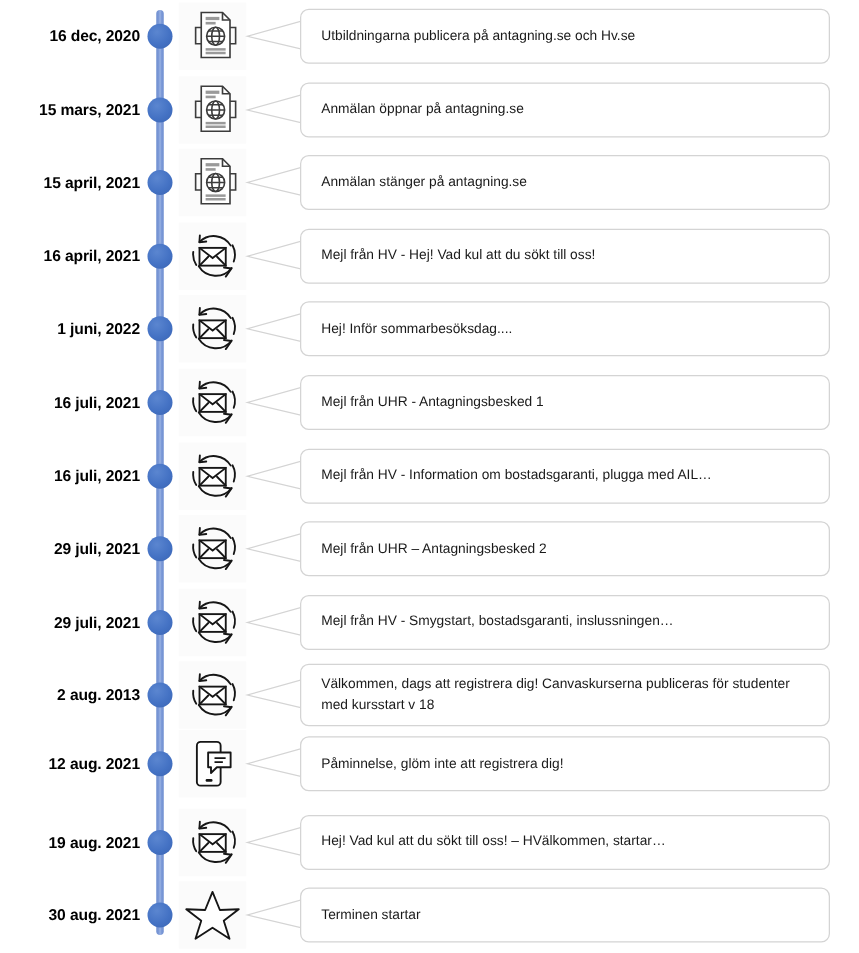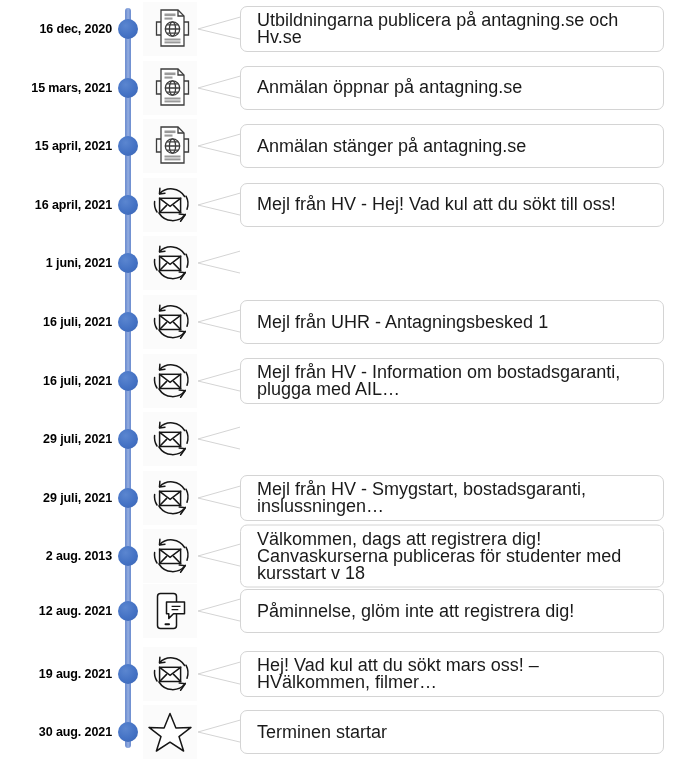--- a/index.html
+++ b/index.html
@@ -98,21 +98,21 @@
     background: #ffffff;
     border: 1px solid #d4d4d4;
     border-radius: 7px;
     display: flex;
     align-items: center;
     padding: 5px 14px 5px 16px;
     top: 50%;
     transform: translateY(-50%);
   }
   .callout-text {
-    font-size: 18px;
+    font-size: 11px;
     color: #1a1a1a;
     line-height: 17px;
     font-family: "Liberation Sans", sans-serif;
   }
   .callout.tall { min-height: 50px; }
 </style>
 </head>
 <body>
 
 <div id="timeline-root">
@@ -222,41 +222,44 @@
         </div>
     <div class="tail"><svg width="48" height="40" viewBox="0 0 48 40">
     <path d="M48 7 L2 20 L48 31" fill="#ffffff" stroke="#d4d4d4" stroke-width="1"></path>
     <rect x="44" y="6" width="6" height="26" fill="#ffffff"></rect>
   </svg></div>
     <div class="callout">
       <span class="callout-text">Mejl från HV - Hej! Vad kul att du sökt till oss!</span>
     </div>
   </div>
       <div class="row" style="top: 234.4px;">
-    <div class="date-label">1 juni, 2021</div>
-    <div class="node-dot"></div>
-    <div class="icon-cell">
-          <svg width="48" height="48" viewBox="0 0 48 48">
-      <g fill="none" stroke="#161616" stroke-width="1.5" stroke-linecap="round">
-        <path d="M13.6 12.6 A16 16 0 0 1 38.6 15.5"></path>
-        <path d="M39.3 33.4 A16 16 0 0 1 13.0 32.0"></path>
-        <path d="M8.6 20.5 A16 16 0 0 0 11.0 31.0"></path>
-        <path d="M41.0 28.2 A16 16 0 0 0 40.0 15.2"></path>
-        <path d="M13.9 7.3 L13.5 12.9 L19.0 12.2" stroke-linejoin="round"></path>
-        <path d="M34.6 40.3 L39.2 33.8 L33.2 33.0" stroke-linejoin="round"></path>
-        <rect x="13.6" y="17.3" width="21" height="14.2" fill="#fff"></rect>
-        <path d="M13.6 17.3 L24.1 25.4 L34.6 17.3"></path>
-        <path d="M13.6 31.5 L20.6 24.4 M34.6 31.5 L27.6 24.4"></path>
-      </g>
-    </svg>
-        </div>
-    <div class="tail"><svg width="48" height="40" viewBox="0 0 48 40">
-    <path d="M48 7 L2 20 L48 31" fill="#ffffff" stroke="#d4d4d4" stroke-width="1"></path>
-    <rect x="44" y="6" width="6" height="26" fill="#ffffff"></rect>
-  </svg></div>
+    <div class="date-label">1 juni, 2022</div>
+    <div class="node-dot"></div>
+    <div class="icon-cell">
+          <svg width="48" height="48" viewBox="0 0 48 48">
+      <g fill="none" stroke="#161616" stroke-width="1.5" stroke-linecap="round">
+        <path d="M13.6 12.6 A16 16 0 0 1 38.6 15.5"></path>
+        <path d="M39.3 33.4 A16 16 0 0 1 13.0 32.0"></path>
+        <path d="M8.6 20.5 A16 16 0 0 0 11.0 31.0"></path>
+        <path d="M41.0 28.2 A16 16 0 0 0 40.0 15.2"></path>
+        <path d="M13.9 7.3 L13.5 12.9 L19.0 12.2" stroke-linejoin="round"></path>
+        <path d="M34.6 40.3 L39.2 33.8 L33.2 33.0" stroke-linejoin="round"></path>
+        <rect x="13.6" y="17.3" width="21" height="14.2" fill="#fff"></rect>
+        <path d="M13.6 17.3 L24.1 25.4 L34.6 17.3"></path>
+        <path d="M13.6 31.5 L20.6 24.4 M34.6 31.5 L27.6 24.4"></path>
+      </g>
+    </svg>
+        </div>
+    <div class="tail"><svg width="48" height="40" viewBox="0 0 48 40">
+    <path d="M48 7 L2 20 L48 31" fill="#ffffff" stroke="#d4d4d4" stroke-width="1"></path>
+    <rect x="44" y="6" width="6" height="26" fill="#ffffff"></rect>
+  </svg></div>
+    <div class="callout">
+      <span class="callout-text">Hej! Inför sommarbesöksdag....</span>
+    </div>
   </div>
       <div class="row" style="top: 293px;">
     <div class="date-label">16 juli, 2021</div>
     <div class="node-dot"></div>
     <div class="icon-cell">
           <svg width="48" height="48" viewBox="0 0 48 48">
       <g fill="none" stroke="#161616" stroke-width="1.5" stroke-linecap="round">
         <path d="M13.6 12.6 A16 16 0 0 1 38.6 15.5"></path>
         <path d="M39.3 33.4 A16 16 0 0 1 13.0 32.0"></path>
         <path d="M8.6 20.5 A16 16 0 0 0 11.0 31.0"></path>
@@ -318,20 +321,23 @@
         <rect x="13.6" y="17.3" width="21" height="14.2" fill="#fff"></rect>
         <path d="M13.6 17.3 L24.1 25.4 L34.6 17.3"></path>
         <path d="M13.6 31.5 L20.6 24.4 M34.6 31.5 L27.6 24.4"></path>
       </g>
     </svg>
         </div>
     <div class="tail"><svg width="48" height="40" viewBox="0 0 48 40">
     <path d="M48 7 L2 20 L48 31" fill="#ffffff" stroke="#d4d4d4" stroke-width="1"></path>
     <rect x="44" y="6" width="6" height="26" fill="#ffffff"></rect>
   </svg></div>
+    <div class="callout">
+      <span class="callout-text">Mejl från UHR – Antagningsbesked 2</span>
+    </div>
   </div>
       <div class="row" style="top: 468.8px;">
     <div class="date-label">29 juli, 2021</div>
     <div class="node-dot"></div>
     <div class="icon-cell">
           <svg width="48" height="48" viewBox="0 0 48 48">
       <g fill="none" stroke="#161616" stroke-width="1.5" stroke-linecap="round">
         <path d="M13.6 12.6 A16 16 0 0 1 38.6 15.5"></path>
         <path d="M39.3 33.4 A16 16 0 0 1 13.0 32.0"></path>
         <path d="M8.6 20.5 A16 16 0 0 0 11.0 31.0"></path>
@@ -415,21 +421,21 @@
         <path d="M13.6 17.3 L24.1 25.4 L34.6 17.3"></path>
         <path d="M13.6 31.5 L20.6 24.4 M34.6 31.5 L27.6 24.4"></path>
       </g>
     </svg>
         </div>
     <div class="tail"><svg width="48" height="40" viewBox="0 0 48 40">
     <path d="M48 7 L2 20 L48 31" fill="#ffffff" stroke="#d4d4d4" stroke-width="1"></path>
     <rect x="44" y="6" width="6" height="26" fill="#ffffff"></rect>
   </svg></div>
     <div class="callout">
-      <span class="callout-text">Hej! Vad kul att du sökt mars oss! – HVälkommen, filmer…</span>
+      <span class="callout-text">Hej! Vad kul att du sökt till oss! – HVälkommen, startar…</span>
     </div>
   </div>
       <div class="row" style="top: 703.2px;">
     <div class="date-label">30 aug. 2021</div>
     <div class="node-dot"></div>
     <div class="icon-cell">
           <svg width="48" height="48" viewBox="0 0 48 48">
       <path d="M24 5.5 L29.9 20.0 L45.0 19.4 L33.0 28.6 L37.6 43.0 L24 34.2 L10.4 43.0 L15.0 28.6 L3.0 19.4 L18.1 20.0 Z" fill="#ffffff" stroke="#161616" stroke-width="1.5" stroke-linejoin="round"></path>
     </svg>
         </div>

